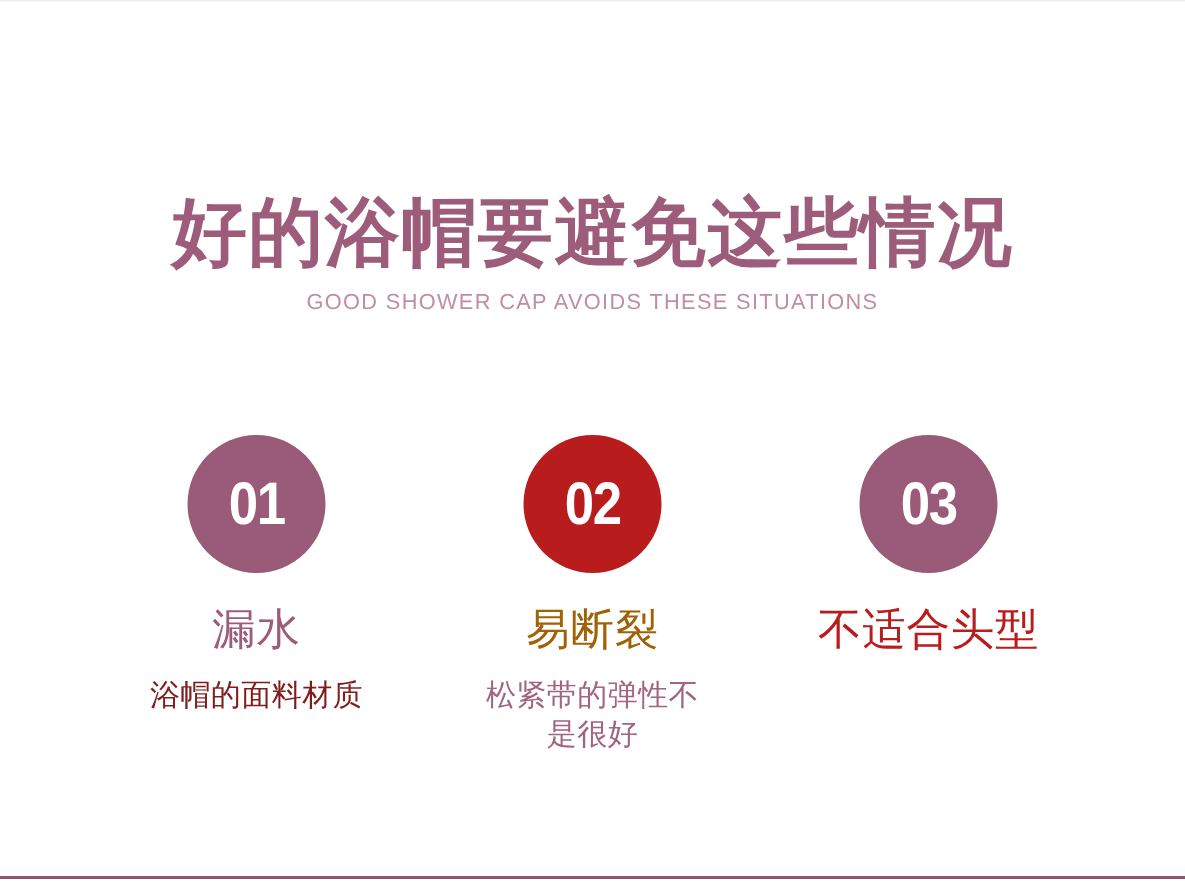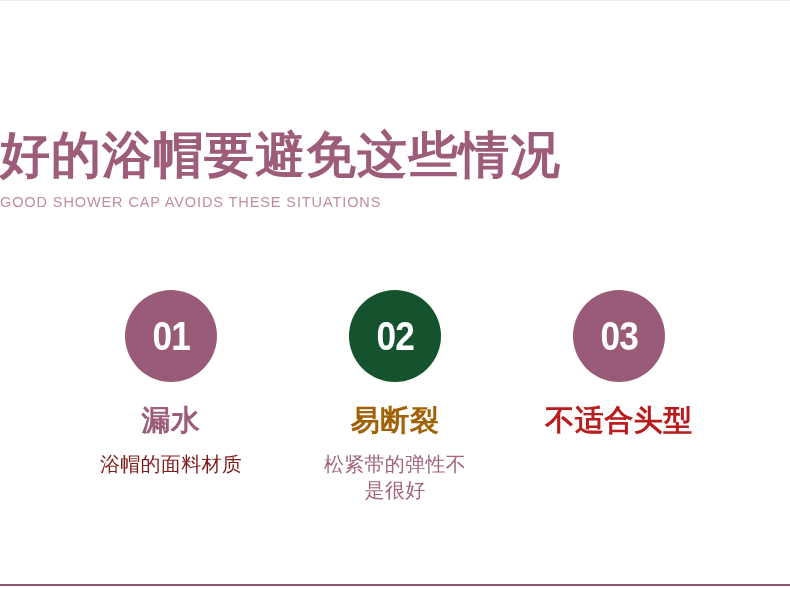--- a/index.html
+++ b/index.html
@@ -28,21 +28,21 @@
     left: 0;
     width: 790px;
     height: 1px;
     background: #ededf0;
   }
   .header {
     position: absolute;
     top: 126px;
     left: 0;
     width: 790px;
-    text-align: left;
+    text-align: center;
   }
   .title {
     font-size: 50px;
     line-height: 58px;
     font-weight: bold;
     color: #9c5c7a;
     letter-spacing: 1px;
     margin: 0;
     white-space: nowrap;
   }
@@ -89,21 +89,21 @@
     line-height: 40px;
     font-weight: bold;
     letter-spacing: -1px;
     transform: scaleX(0.88);
     font-family: "Liberation Sans Narrow", "Liberation Sans", sans-serif;
   }
   .col-heading {
     margin-top: 21px;
     font-size: 29px;
     line-height: 34px;
-    font-weight: bold;
+    font-weight: normal;
     color: #9c5c7a;
     letter-spacing: 0.5px;
     white-space: nowrap;
   }
   .col-desc {
     margin-top: 14px;
     font-size: 20px;
     line-height: 26px;
     font-weight: normal;
     color: #a3647f;
@@ -135,21 +135,21 @@
 
     <div class="column">
       <div class="badge" style="background: rgb(154, 91, 120);">
         <span class="badge-number" style="color: rgb(255, 255, 255);">01</span>
       </div>
       <div class="col-heading" style="color: rgb(156, 92, 122);">漏水</div>
       <div class="col-desc" style="color: #7f1d1d;">浴帽的面料材质</div>
     </div>
 
     <div class="column">
-      <div class="badge" style="background: #14532d;">
+      <div class="badge" style="background: #b91c1c;">
         <span class="badge-number" style="color: rgb(255, 255, 255);">02</span>
       </div>
       <div class="col-heading" style="color: #a16207;">易断裂</div>
       <div class="col-desc" style="color: rgb(163, 100, 127);">松紧带的弹性不是很好</div>
     </div>
 
     <div class="column">
       <div class="badge" style="background: rgb(154, 91, 120);">
         <span class="badge-number" style="color: rgb(255, 255, 255);">03</span>
       </div>

